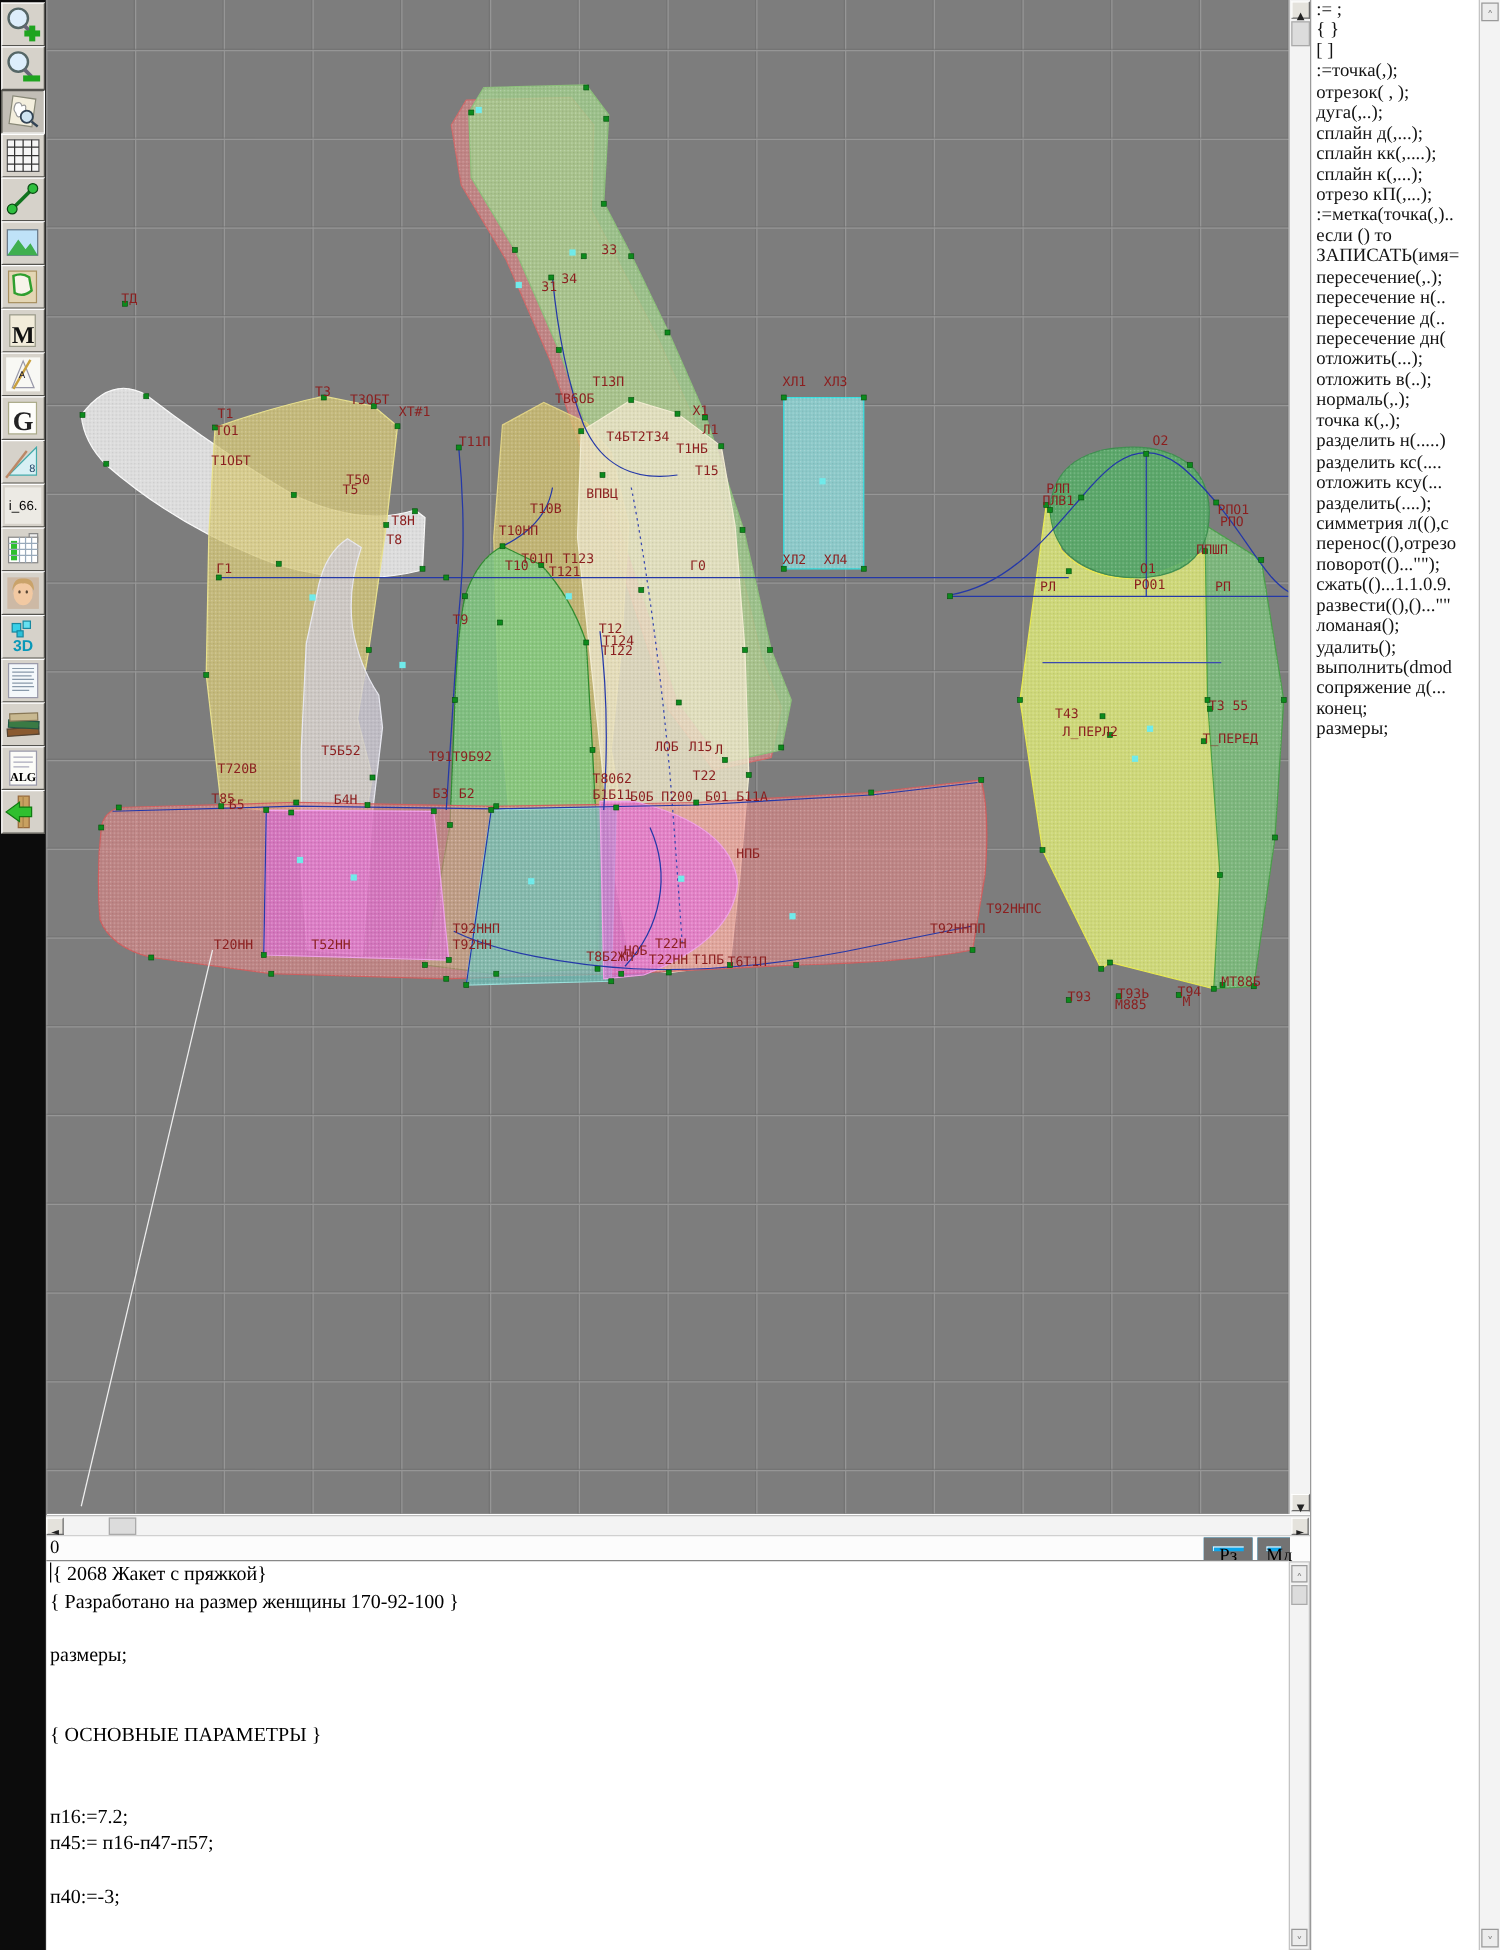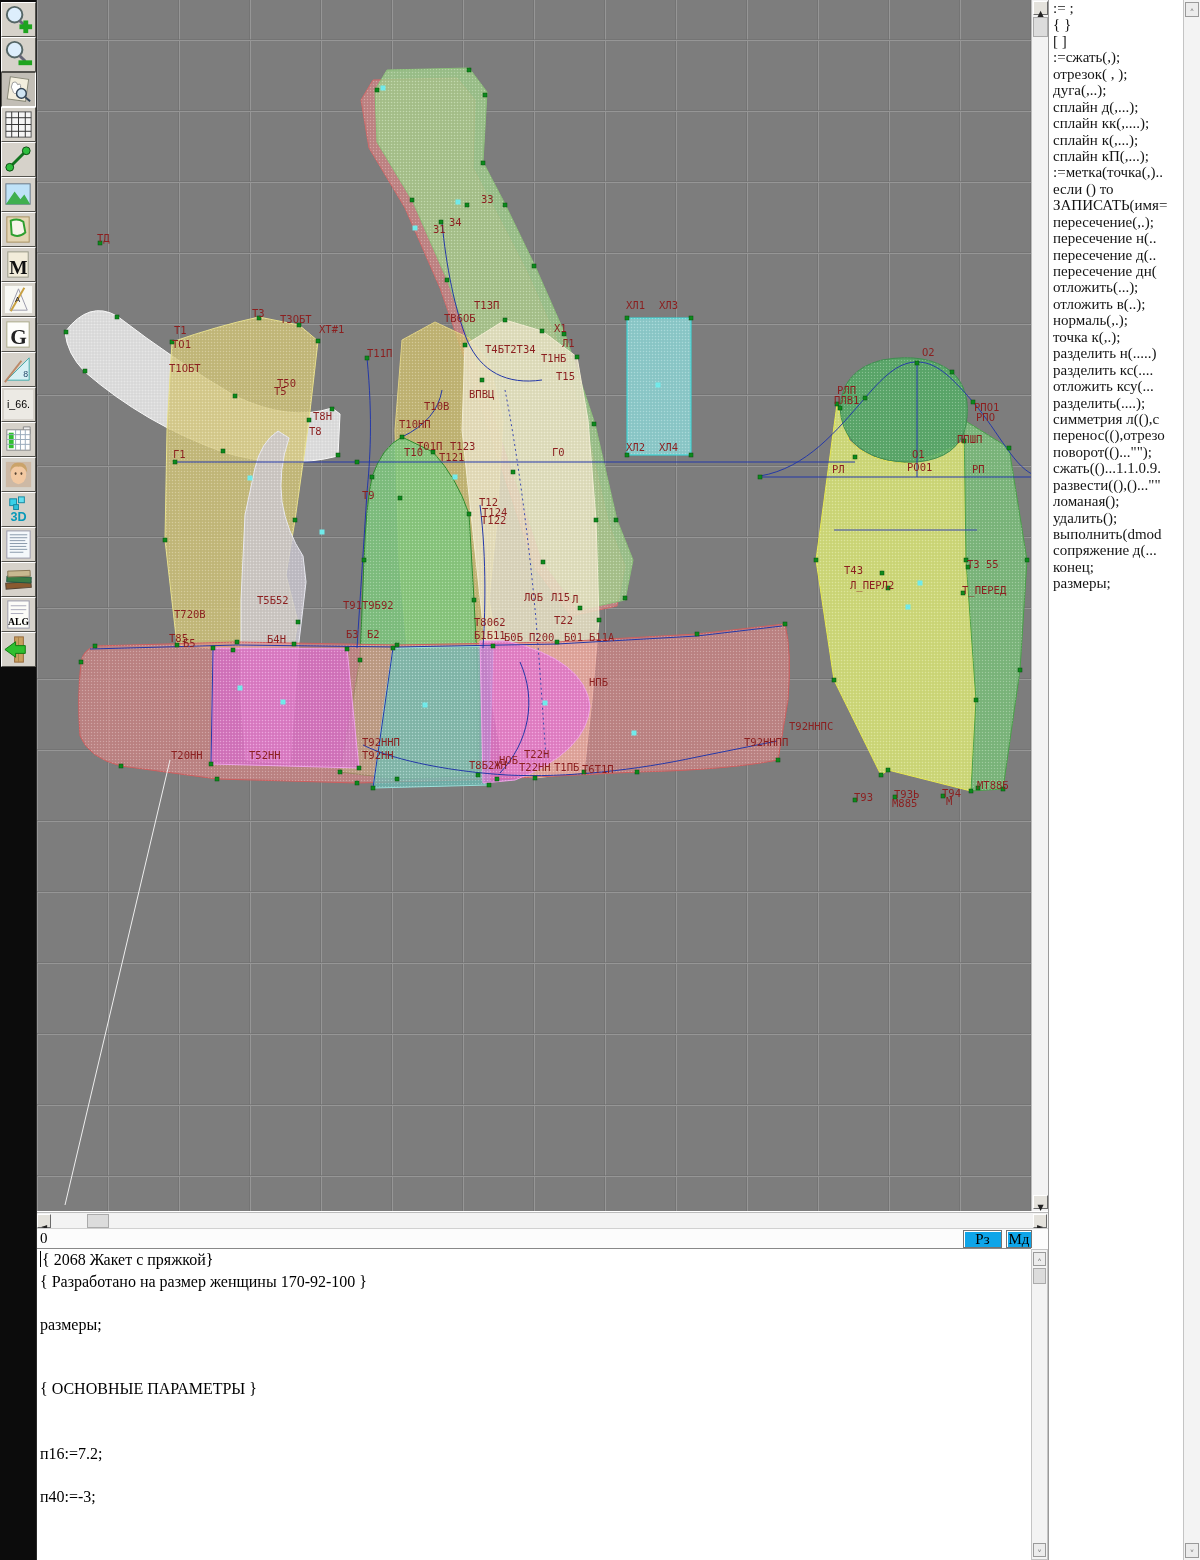--- a/index.html
+++ b/index.html
@@ -29,21 +29,21 @@
         text-align:center;cursor:pointer;box-sizing:border-box;}
   .sb-btn.classic{background:#e4e2dc;border-color:#fff #6a6a6a #6a6a6a #fff;color:#222;}
   .sb-thumb{position:absolute;background:#dcdcdc;border:1px solid #aaa;box-sizing:border-box;cursor:pointer;}
   .tri{font-size:8px;line-height:12px;font-family:"DejaVu Sans",sans-serif;}
   .chev{font-size:10px;line-height:13px;font-family:"DejaVu Sans",sans-serif;color:#888;}
   
   .statusrow{position:absolute;left:37px;top:1228px;width:1011px;height:20px;background:#fcfcfc;
         border-top:1px solid #d0d0d0;}
   .status-zero{position:absolute;left:3px;top:1px;font-family:"Liberation Serif",serif;
         font-size:15px;color:#000;}
-  .mini-btn{position:absolute;top:1px;height:18px;background:#0ea5e9;border:1px solid #737373;
+  .mini-btn{position:absolute;top:1px;height:18px;background:#0ea5e9;border:7px solid #737373;
         box-shadow:inset 1px 1px 0 #fff;font-family:"Liberation Serif",serif;font-size:15px;
         line-height:17px;text-align:center;color:#000;cursor:pointer;box-sizing:border-box;}
   
   .editor{position:absolute;left:37px;top:1248px;width:994px;height:312px;background:#fff;
         border-top:1px solid #888;overflow:hidden;}
   .code-line{height:21.5px;line-height:21.5px;font-family:"Liberation Serif",serif;font-size:16px;
         color:#000;white-space:pre;padding-left:3px;}
   .caret{display:inline-block;width:1px;height:16px;background:#000;vertical-align:-2px;margin-right:1px;}
 </style>
 </head>
@@ -600,41 +600,42 @@
       <div class="code-line"><span class="caret"></span>{ 2068 Жакет с пряжкой}</div>
       <div class="code-line">{ Разработано на размер женщины 170-92-100 }</div>
       <div class="code-line"></div>
       <div class="code-line">размеры;</div>
       <div class="code-line"></div>
       <div class="code-line"></div>
       <div class="code-line">{ ОСНОВНЫЕ ПАРАМЕТРЫ }</div>
       <div class="code-line"></div>
       <div class="code-line"></div>
       <div class="code-line">п16:=7.2;</div>
+      <div class="code-line">п45:= п16-п47-п57;</div>
       <div class="code-line"></div>
       <div class="code-line">п40:=-3;</div>
     </div>
 
   <div class="sb sb-v" style="left:1031px;top:1249px;height:311px;border:1px solid #c4c4c4;box-sizing:border-box;">
     <div class="sb-btn" style="left:1px;top:2px;width:13px;height:14px;"><span class="chev">˄</span></div>
     <div class="sb-thumb" style="left:1px;top:18px;width:13px;height:16px;"></div>
     <div class="sb-btn" style="left:1px;bottom:2px;width:13px;height:14px;"><span class="chev">˅</span></div>
   </div>
 
   <div class="cmd-panel" id="cmdPanel">
       <div class="cmd-item">:= ;</div>
       <div class="cmd-item">{  }</div>
       <div class="cmd-item">[  ]</div>
-      <div class="cmd-item">:=сжать(,);</div>
+      <div class="cmd-item">:=точка(,);</div>
       <div class="cmd-item">отрезок( , );</div>
       <div class="cmd-item">дуга(,..);</div>
       <div class="cmd-item">сплайн  д(,...);</div>
       <div class="cmd-item">сплайн  кк(,....);</div>
       <div class="cmd-item">сплайн  к(,...);</div>
-      <div class="cmd-item">сплайн  кП(,...);</div>
+      <div class="cmd-item">отрезо  кП(,...);</div>
       <div class="cmd-item">:=метка(точка(,)..</div>
       <div class="cmd-item">если () то</div>
       <div class="cmd-item">ЗАПИСАТЬ(имя=</div>
       <div class="cmd-item">пересечение(,.);</div>
       <div class="cmd-item">пересечение  н(..</div>
       <div class="cmd-item">пересечение  д(..</div>
       <div class="cmd-item">пересечение  дн(</div>
       <div class="cmd-item">отложить(...);</div>
       <div class="cmd-item">отложить  в(..);</div>
       <div class="cmd-item">нормаль(,.);</div>

